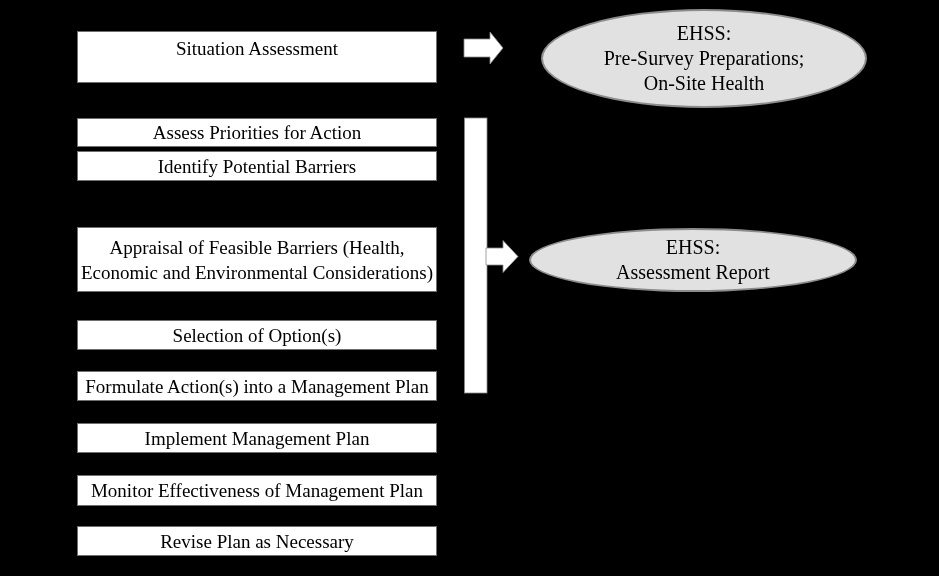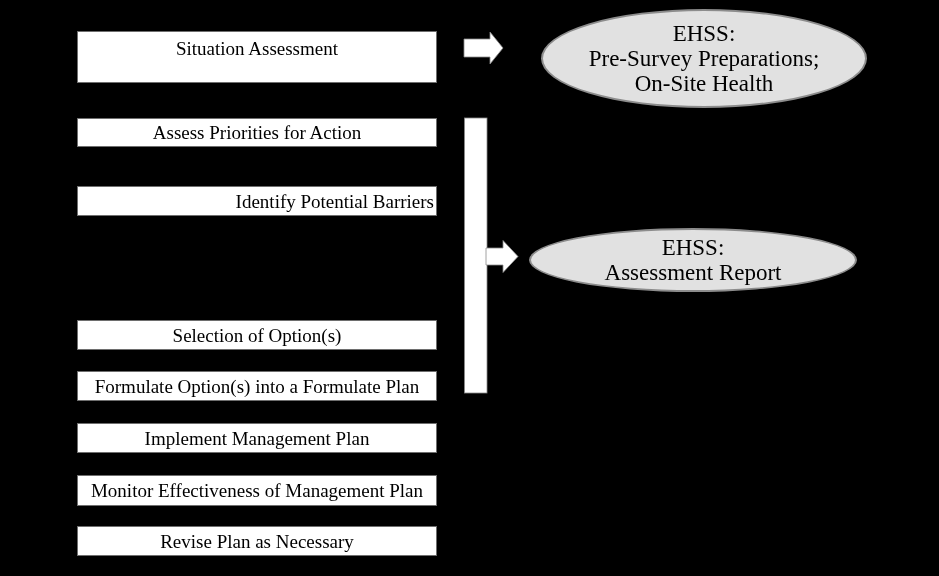--- a/index.html
+++ b/index.html
@@ -26,21 +26,21 @@
     display: flex;
     align-items: center;
     justify-content: center;
     text-align: center;
     font-size: 19px;
     line-height: 25px;
     padding: 0 2px;
   }
   #step1 { top: 31px;  height: 52px; align-items: flex-start; padding-top: 4px; }
   #step2 { top: 118px; height: 29px; }
-  #step3 { top: 186px; height: 30px; justify-content: flex-end; }
+  #step3 { top: 151px; height: 30px; }
   #step4 { top: 227px; height: 65px; }
   #step5 { top: 320px; height: 30px; }
   #step6 { top: 371px; height: 30px; }
   #step7 { top: 423px; height: 30px; }
   #step8 { top: 475px; height: 31px; }
   #step9 { top: 526px; height: 30px; align-items: center; }
 
   .connectors {
     position: absolute;
     left: 0;
@@ -51,45 +51,48 @@
     position: absolute;
     box-sizing: border-box;
     background: #e1e1e1;
     border: 2px solid #8c8c8c;
     border-radius: 50%;
     display: flex;
     flex-direction: column;
     align-items: center;
     justify-content: center;
     text-align: center;
-    font-size: 23px;
+    font-size: 20px;
     line-height: 25px;
   }
   #ellipse1 { left: 541px; top: 9px;   width: 326px; height: 99px; }
   #ellipse2 { left: 529px; top: 228px; width: 328px; height: 64px; }
 </style>
 </head>
 <body>
 
 <div class="canvas">
 
   <div class="step" id="step1">
     <span>Situation Assessment</span>
   </div>
   <div class="step" id="step2">
     <span>Assess Priorities for Action</span>
   </div>
   <div class="step" id="step3">
     <span>Identify Potential Barriers</span>
   </div>
+  <div class="step" id="step4">
+    <span>Appraisal of Feasible Barriers (Health, Economic and Environmental Considerations)</span>
+  </div>
   <div class="step" id="step5">
     <span>Selection of Option(s)</span>
   </div>
   <div class="step" id="step6">
-    <span>Formulate Option(s) into a Formulate Plan</span>
+    <span>Formulate Action(s) into a Management Plan</span>
   </div>
   <div class="step" id="step8">
     <span>Monitor Effectiveness of Management Plan</span>
   </div>
   <div class="step" id="step7">
     <span>Implement Management Plan</span>
   </div>
   <div class="step" id="step9">
     <span>Revise Plan as Necessary</span>
   </div>

